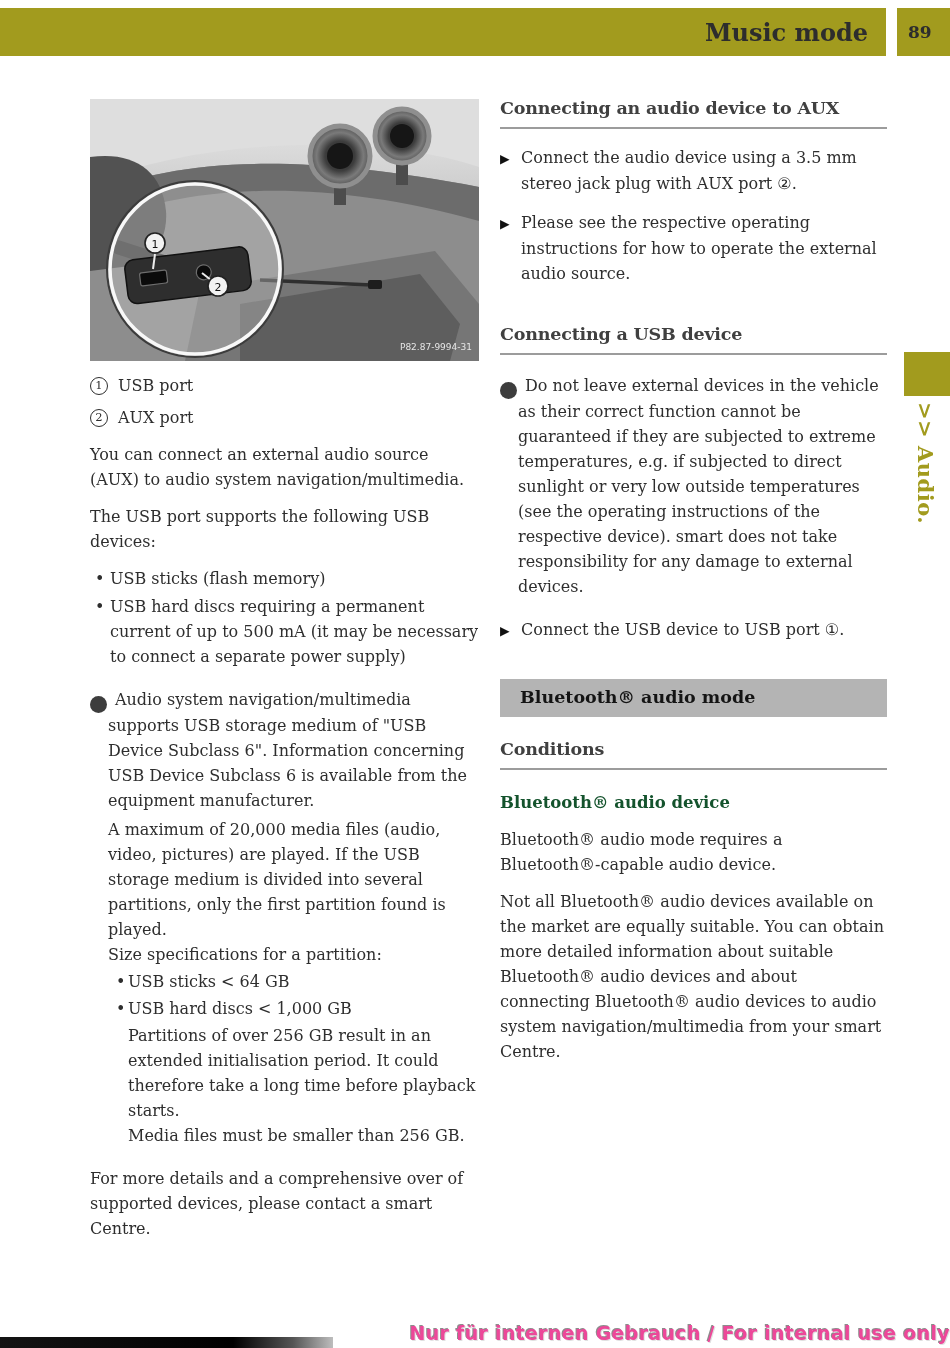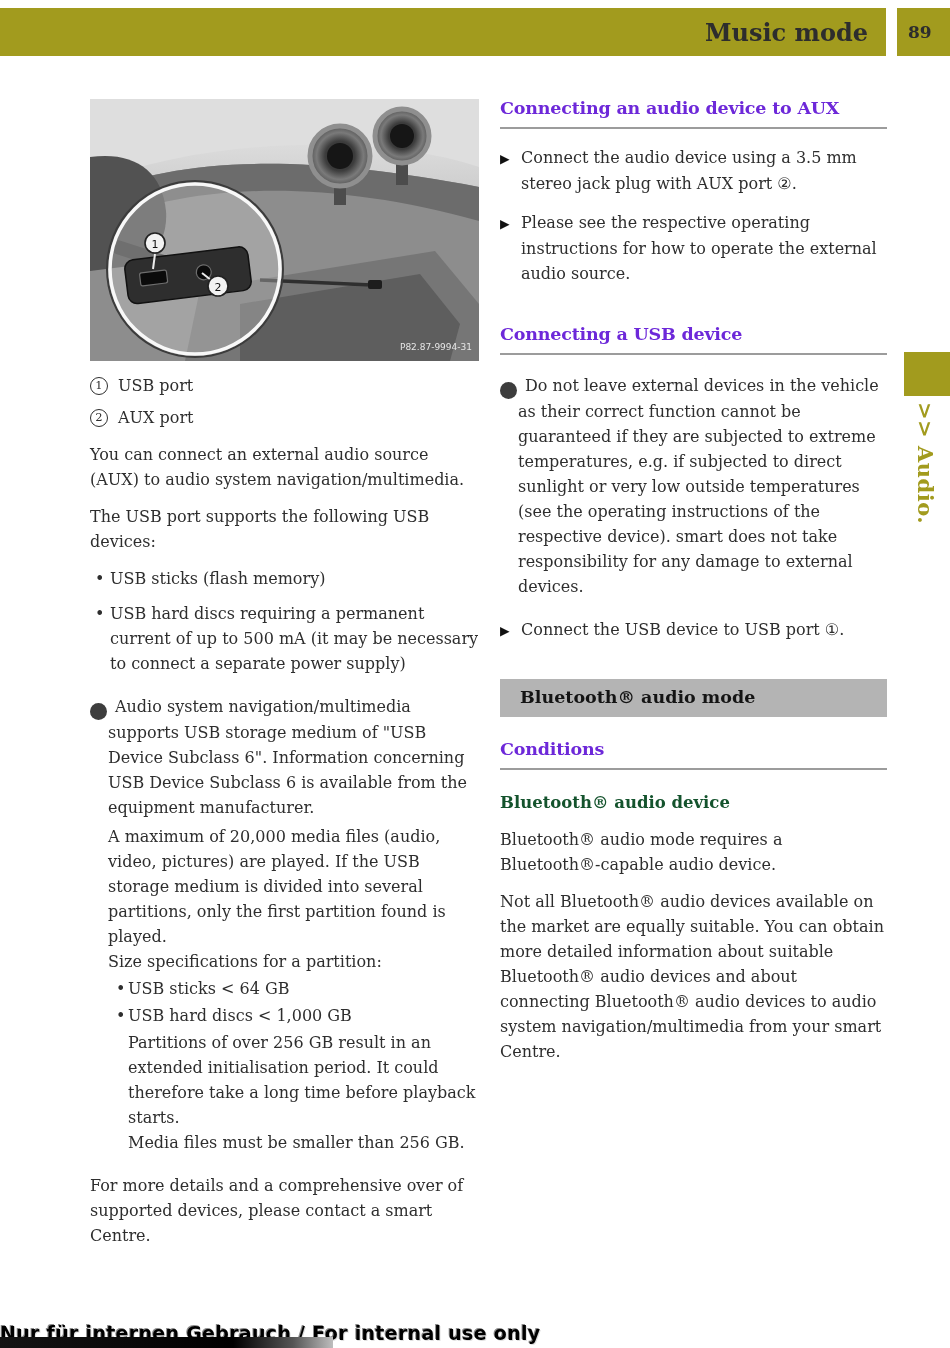--- a/index.html
+++ b/index.html
@@ -28,59 +28,59 @@
   .side-tab{position:absolute;top:352px;right:0;width:46px;height:44px;background:var(--accent);}
   .side-label{
     position:absolute;left:938px;top:402px;transform-origin:0 0;transform:rotate(90deg);
     font-weight:bold;font-size:21px;color:var(--accent);white-space:nowrap;letter-spacing:0.5px;
   }
   
   .col-left{position:absolute;left:90px;top:99px;width:389px;font-size:16px;line-height:25px;}
   .col-right{position:absolute;left:500px;top:96px;width:387px;font-size:16px;line-height:25px;}
   .p{margin:12px 0;}
   .h{
-    font-weight:bold;font-size:17.5px;color:#6d28d9;letter-spacing:-0.2px;
+    font-weight:bold;font-size:17.5px;color:#404040;letter-spacing:-0.2px;
     padding-bottom:6px;border-bottom:2px solid var(--rule);margin:0 0 16px 0;
   }
   .mt20{margin-top:20px;}
   .mt36{margin-top:36px;}
   .section-bar{
     background:var(--bar);font-weight:bold;font-size:17.5px;color:#141414;
     padding:6px 10px 7px 20px;margin:36px 0 20px 0;
   }
   .subhead{font-weight:bold;font-size:16.5px;color:#14532d;margin:20px 0 10px 0;}
   
   .figure{display:block;width:389px;height:262px;margin:0 0 12px 0;}
   .legend-row{display:flex;align-items:center;gap:10px;margin:7px 0;}
   .circ-num{
     flex:0 0 auto;width:18px;height:18px;border:1.4px solid #2e2e2e;border-radius:50%;
     display:inline-flex;align-items:center;justify-content:center;font-size:11.5px;line-height:1;
     box-sizing:border-box;
   }
   
-  .li{padding-left:20px;text-indent:-15px;margin:10px 0;}
+  .li{padding-left:20px;text-indent:-15px;margin:3px 0;}
   .li .dot{display:inline-block;width:15px;text-indent:0;}
   .step{padding-left:21px;text-indent:-21px;margin:0 0 14px 0;}
   .step .arrow{display:inline-block;width:21px;text-indent:0;font-size:12.5px;color:#111;}
   .info-icon{
     display:inline-flex;width:17px;height:17px;border-radius:50%;background:#3d3d3d;color:#fff;
     align-items:center;justify-content:center;font-size:12px;font-weight:bold;font-style:italic;
     margin-right:8px;vertical-align:-3px;
   }
   .note{margin:18px 0;}
   .note-lead{padding-left:18px;text-indent:-18px;margin:0 0 0 0;}
   .note-body{padding-left:18px;margin-top:4px;}
   .note-body .para{margin:0 0 0 0;}
   .note-body .indent{padding-left:20px;}
   .note-body .li{padding-left:20px;text-indent:-12px;margin:2px 0;}
   .note-body .li .dot{display:inline-block;width:12px;text-indent:0;}
   
   .watermark{
-    position:absolute;left:0;right:0;bottom:4px;text-align:left;
-    font-family:"DejaVu Sans",sans-serif;font-weight:bold;font-size:19px;color:#000000;
+    position:absolute;left:0;right:0;bottom:4px;text-align:right;
+    font-family:"DejaVu Sans",sans-serif;font-weight:bold;font-size:19px;color:#ec4899;
     text-shadow:1px 1px 0 #e0e0e0,-1px -1px 0 #8c8c8c;letter-spacing:0.3px;
   }
   .bottom-bar{
     position:absolute;left:0;bottom:0;width:333px;height:11px;
     background:linear-gradient(to right,#141414 0%,#000 70%,#555 88%,#bdbdbd 100%);
   }
 </style>
 </head>
 <body>
 

